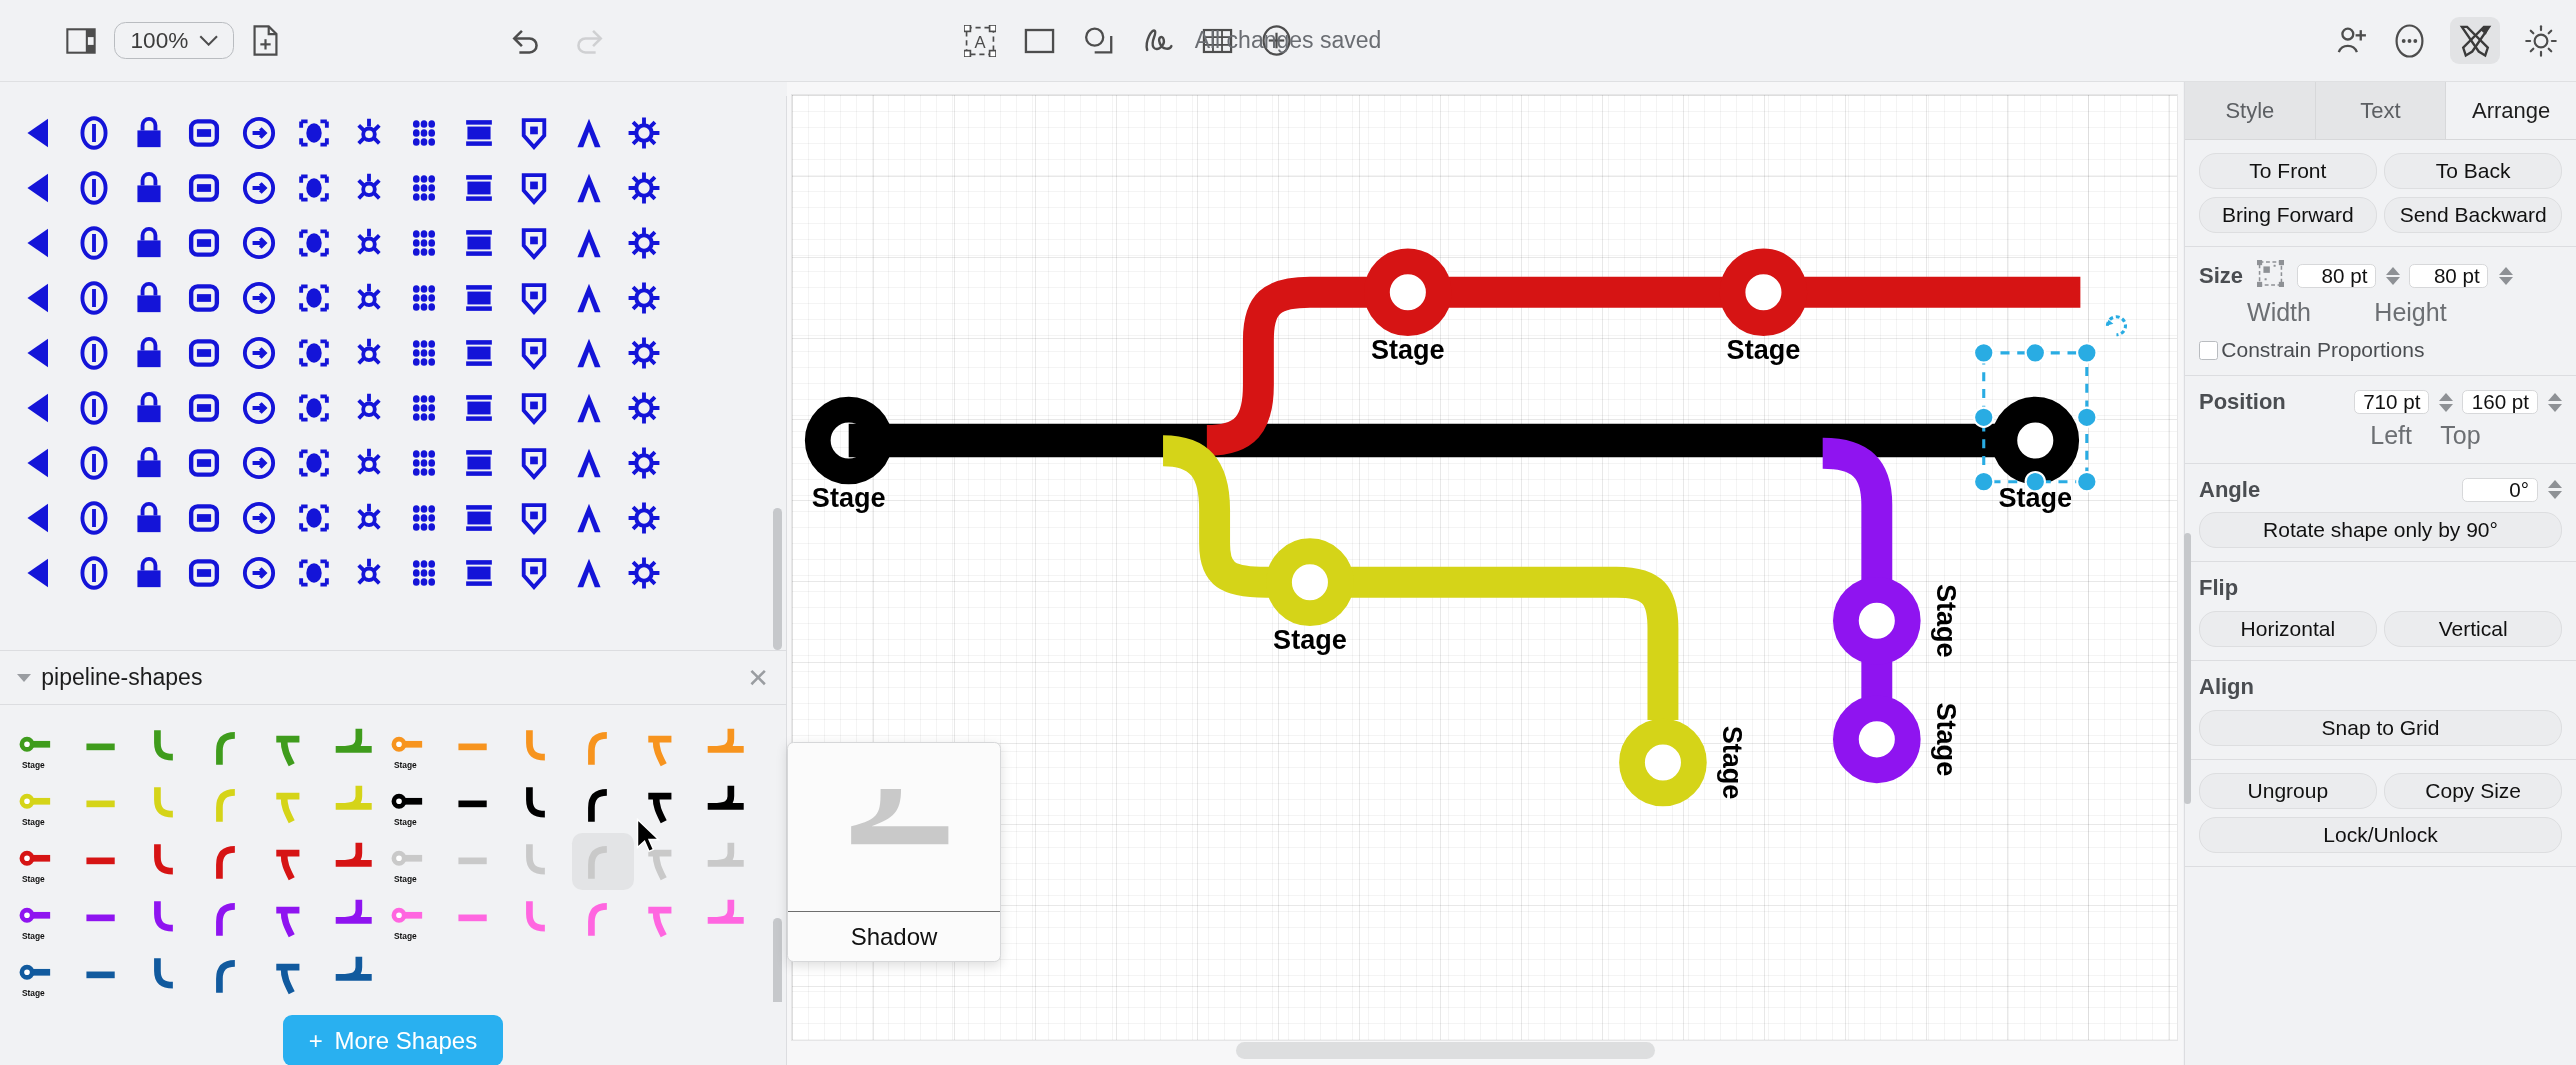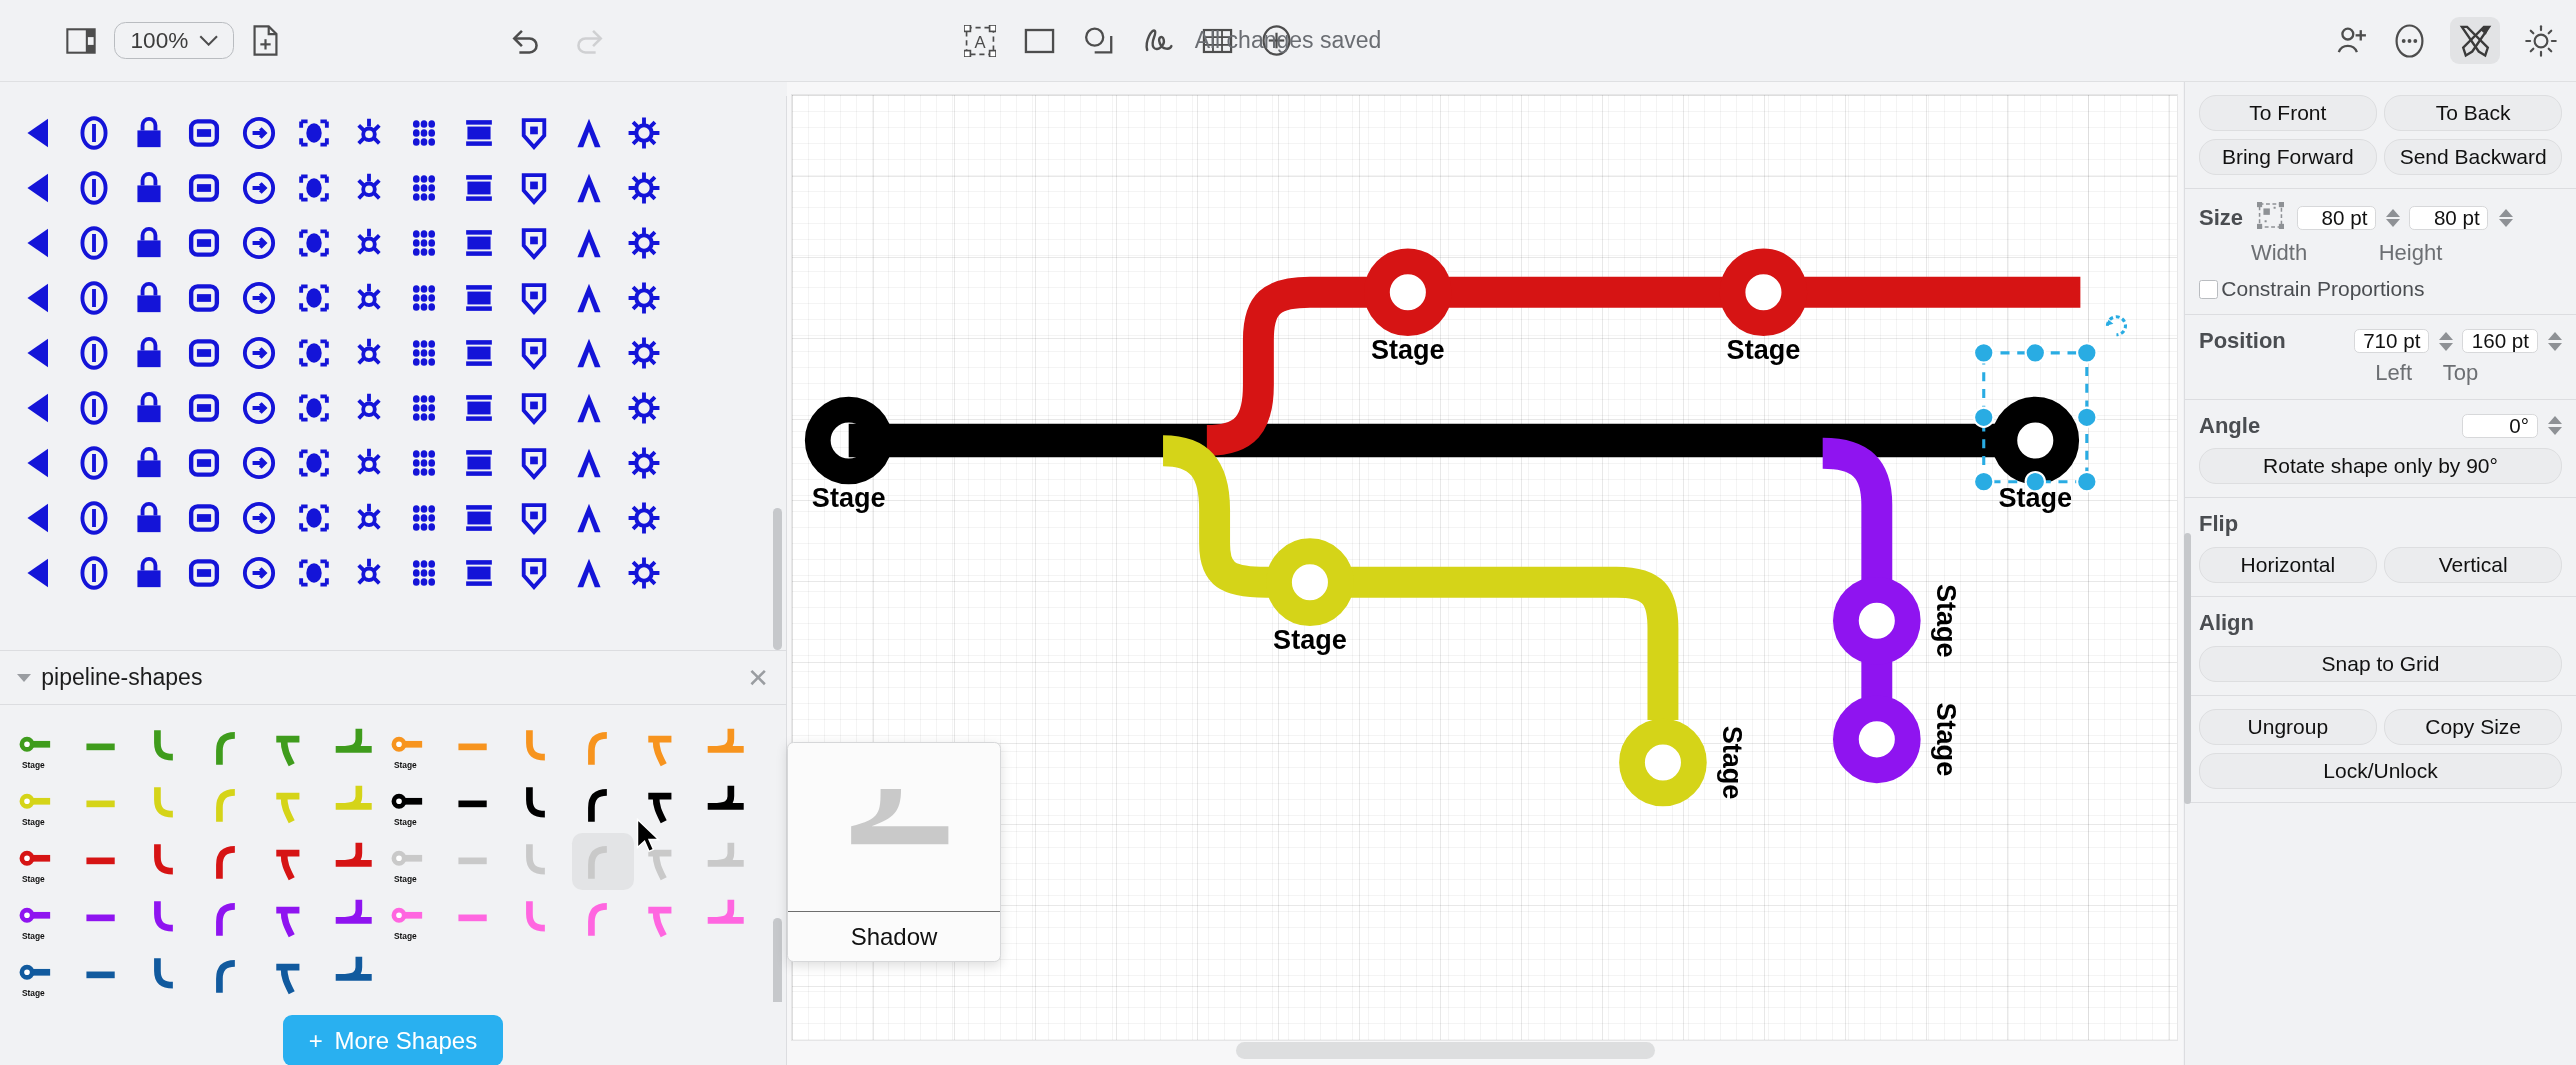--- a/index.html
+++ b/index.html
@@ -174,21 +174,21 @@
   .num-box {
     position: relative; width: 79px; height: 24px; background: #fff;
     border: 1.3px solid #d7d8da; border-radius: 5.2px;
     display: flex; align-items: center; justify-content: flex-end;
     padding-right: 7.7px; font-size: 20.6px; color: #111;
   }
   .spin { display: flex; flex-direction: column; gap: 2.6px; margin-left: 1.3px; cursor: pointer; }
   .spin .tri { width: 0; height: 0; border-left: 7px solid transparent; border-right: 7px solid transparent; }
   .spin .up { border-bottom: 8.4px solid #8e9195; }
   .spin .down { border-top: 8.4px solid #8e9195; }
-  .sublabels { display: flex; font-size: 22px; color: #6c6f73; margin-top: 5.2px; }
+  .sublabels { display: flex; font-size: 25px; color: #6c6f73; margin-top: 5.2px; }
   .chk-line { display: flex; align-items: center; gap: 3px; margin-top: 11.6px; }
   .chk {
     width: 19.3px; height: 19.3px; background: #fff; border: 1.3px solid #b9bcc0; border-radius: 2.6px;
     cursor: pointer;
   }
   .chk-text { font-size: 21px; color: #4a4d51; }
   .sect-title { font-weight: bold; font-size: 22px; color: #4a4d51; margin-bottom: 10.3px; }
   #rp-scroll {
     position: absolute; left: -1.3px; top: 451px; width: 7.7px; height: 271px;
     background: #c6c8cb; border-radius: 5.2px;
@@ -1468,20 +1468,25 @@
       </svg>
     </div>
     <div id="h-scroll-track">
       <div id="h-scroll-thumb"></div>
     </div>
   </div>
 
   <div id="right-panel">
     <div id="rp-scroll"></div>
 
+    <div id="rp-tabs">
+      <div class="rp-tab">Style</div>
+      <div class="rp-tab">Text</div>
+      <div class="rp-tab active">Arrange</div>
+    </div>
 
     <div class="rp-sect">
       <div class="rp-row2">
         <button class="rp-btn">To Front</button>
         <button class="rp-btn">To Back</button>
       </div>
       <div class="rp-row2">
         <button class="rp-btn">Bring Forward</button>
         <button class="rp-btn">Send Backward</button>
       </div>

